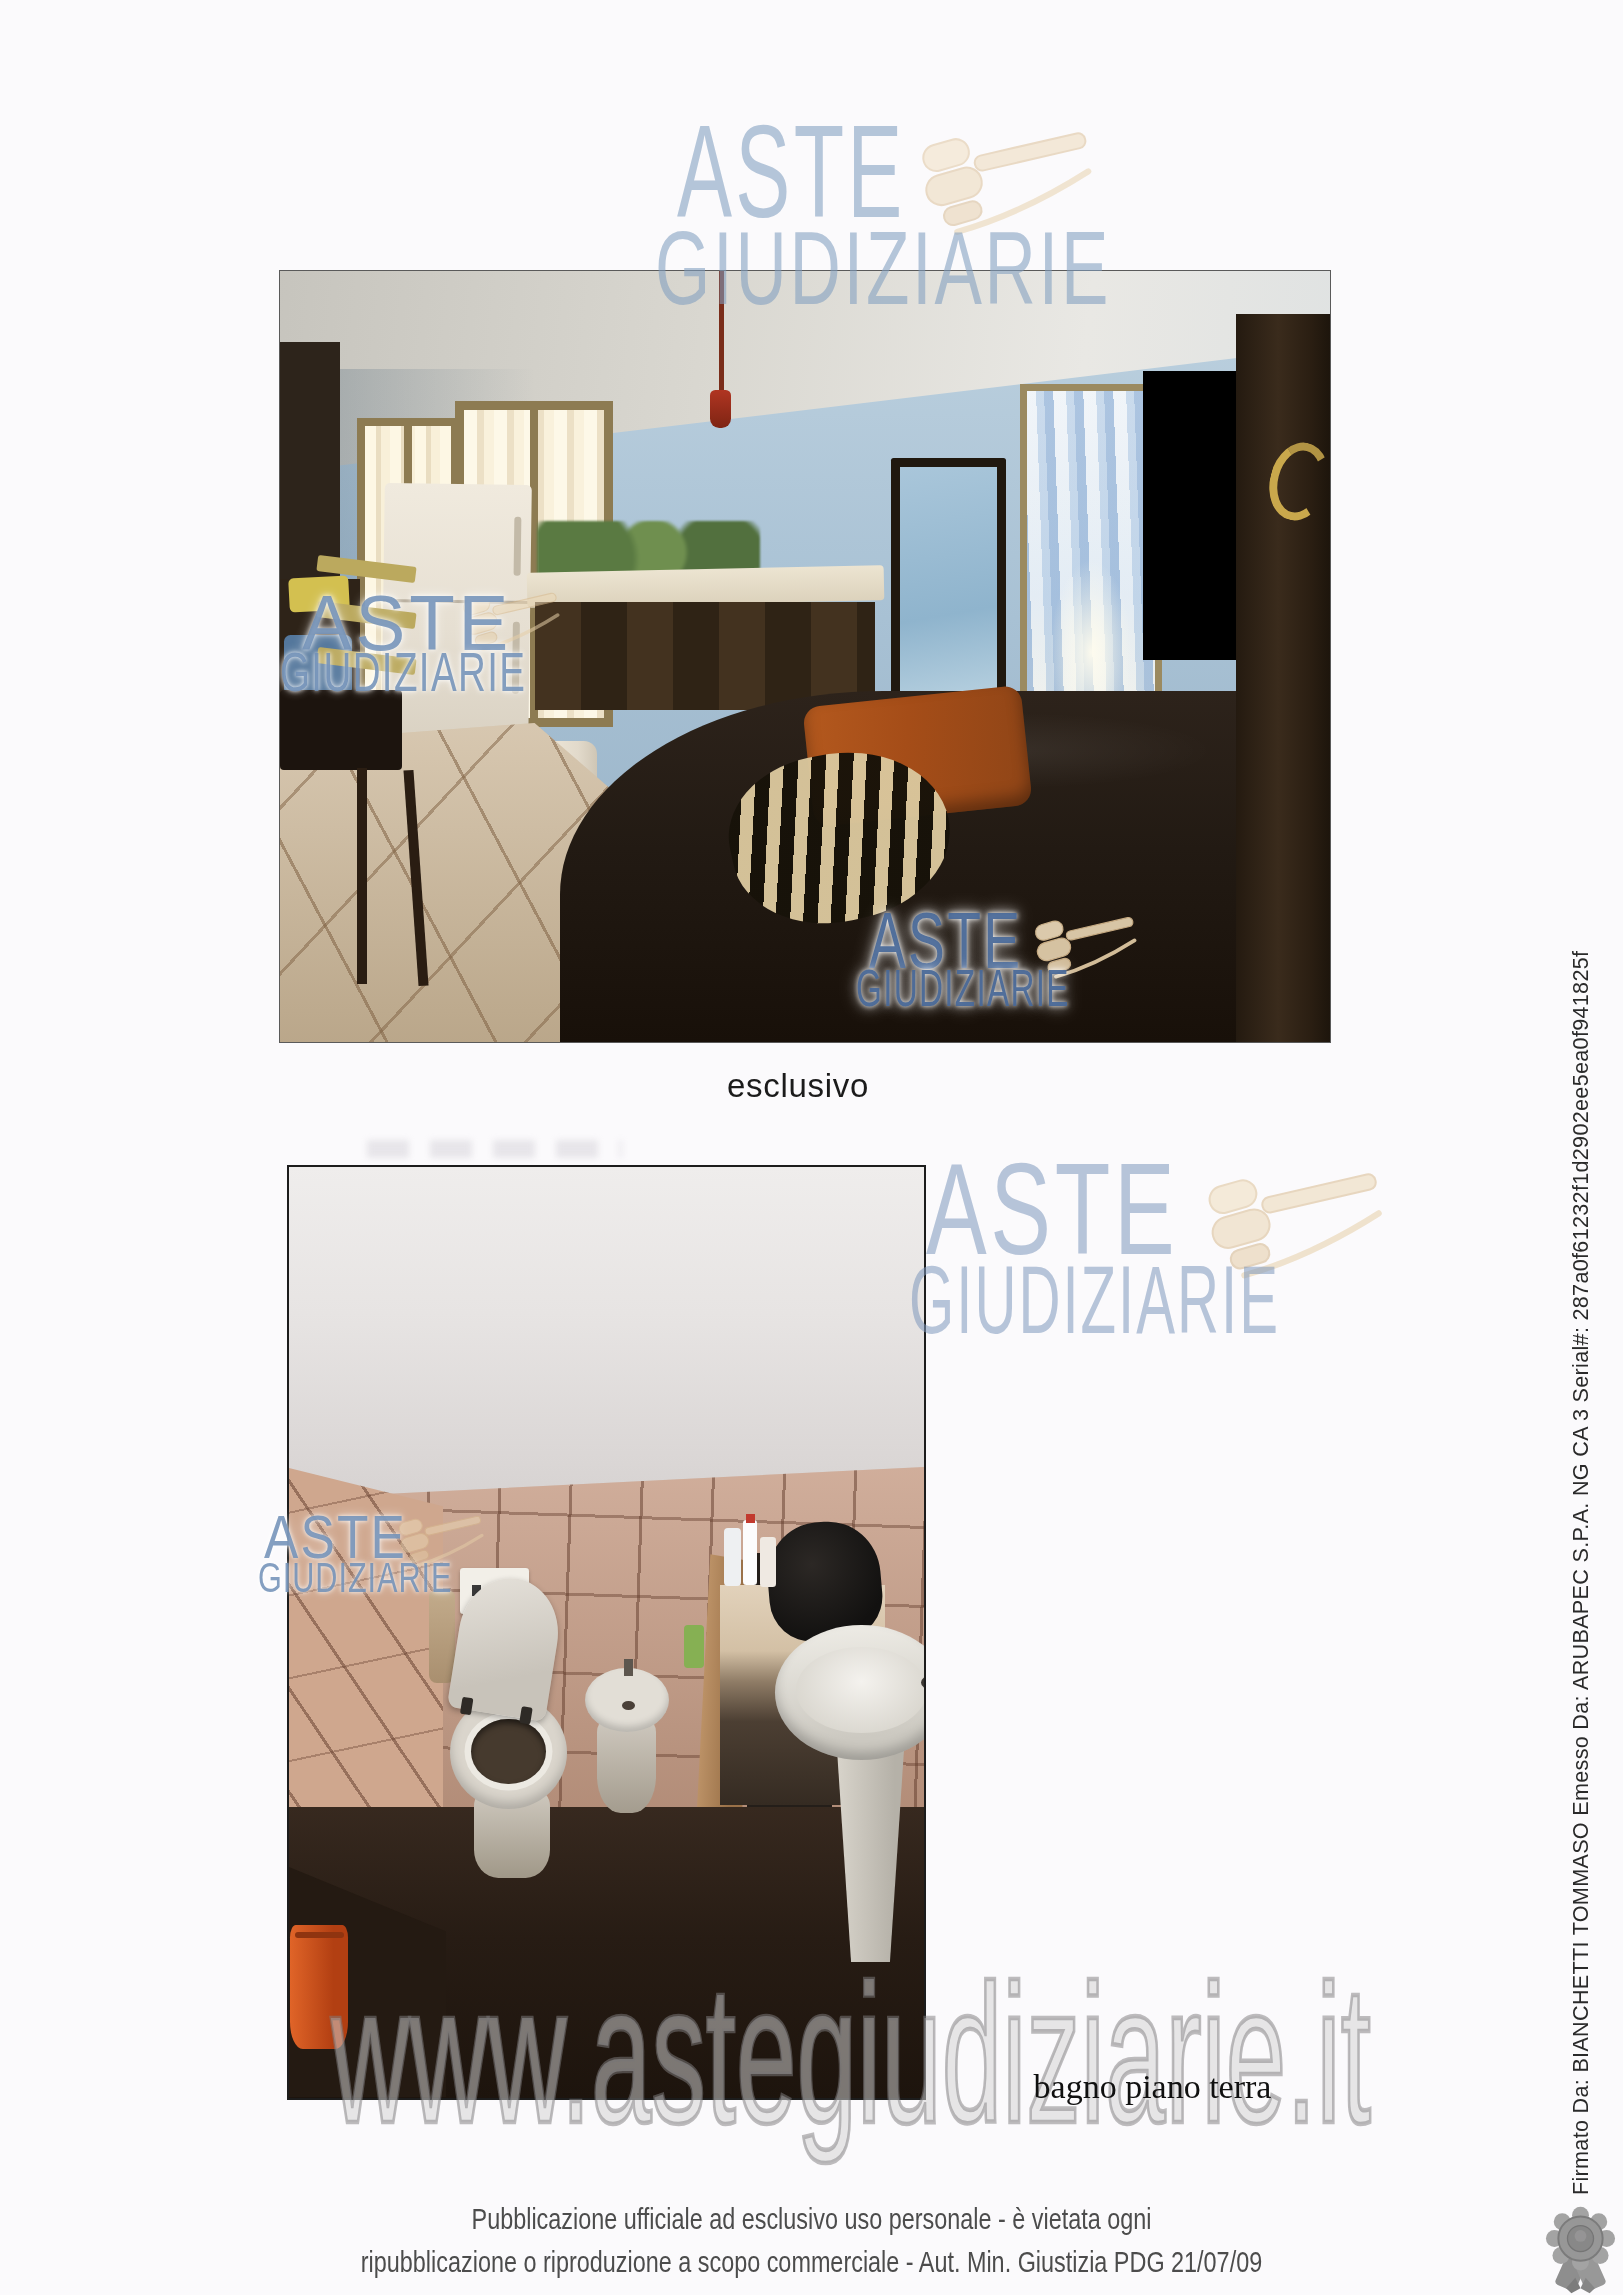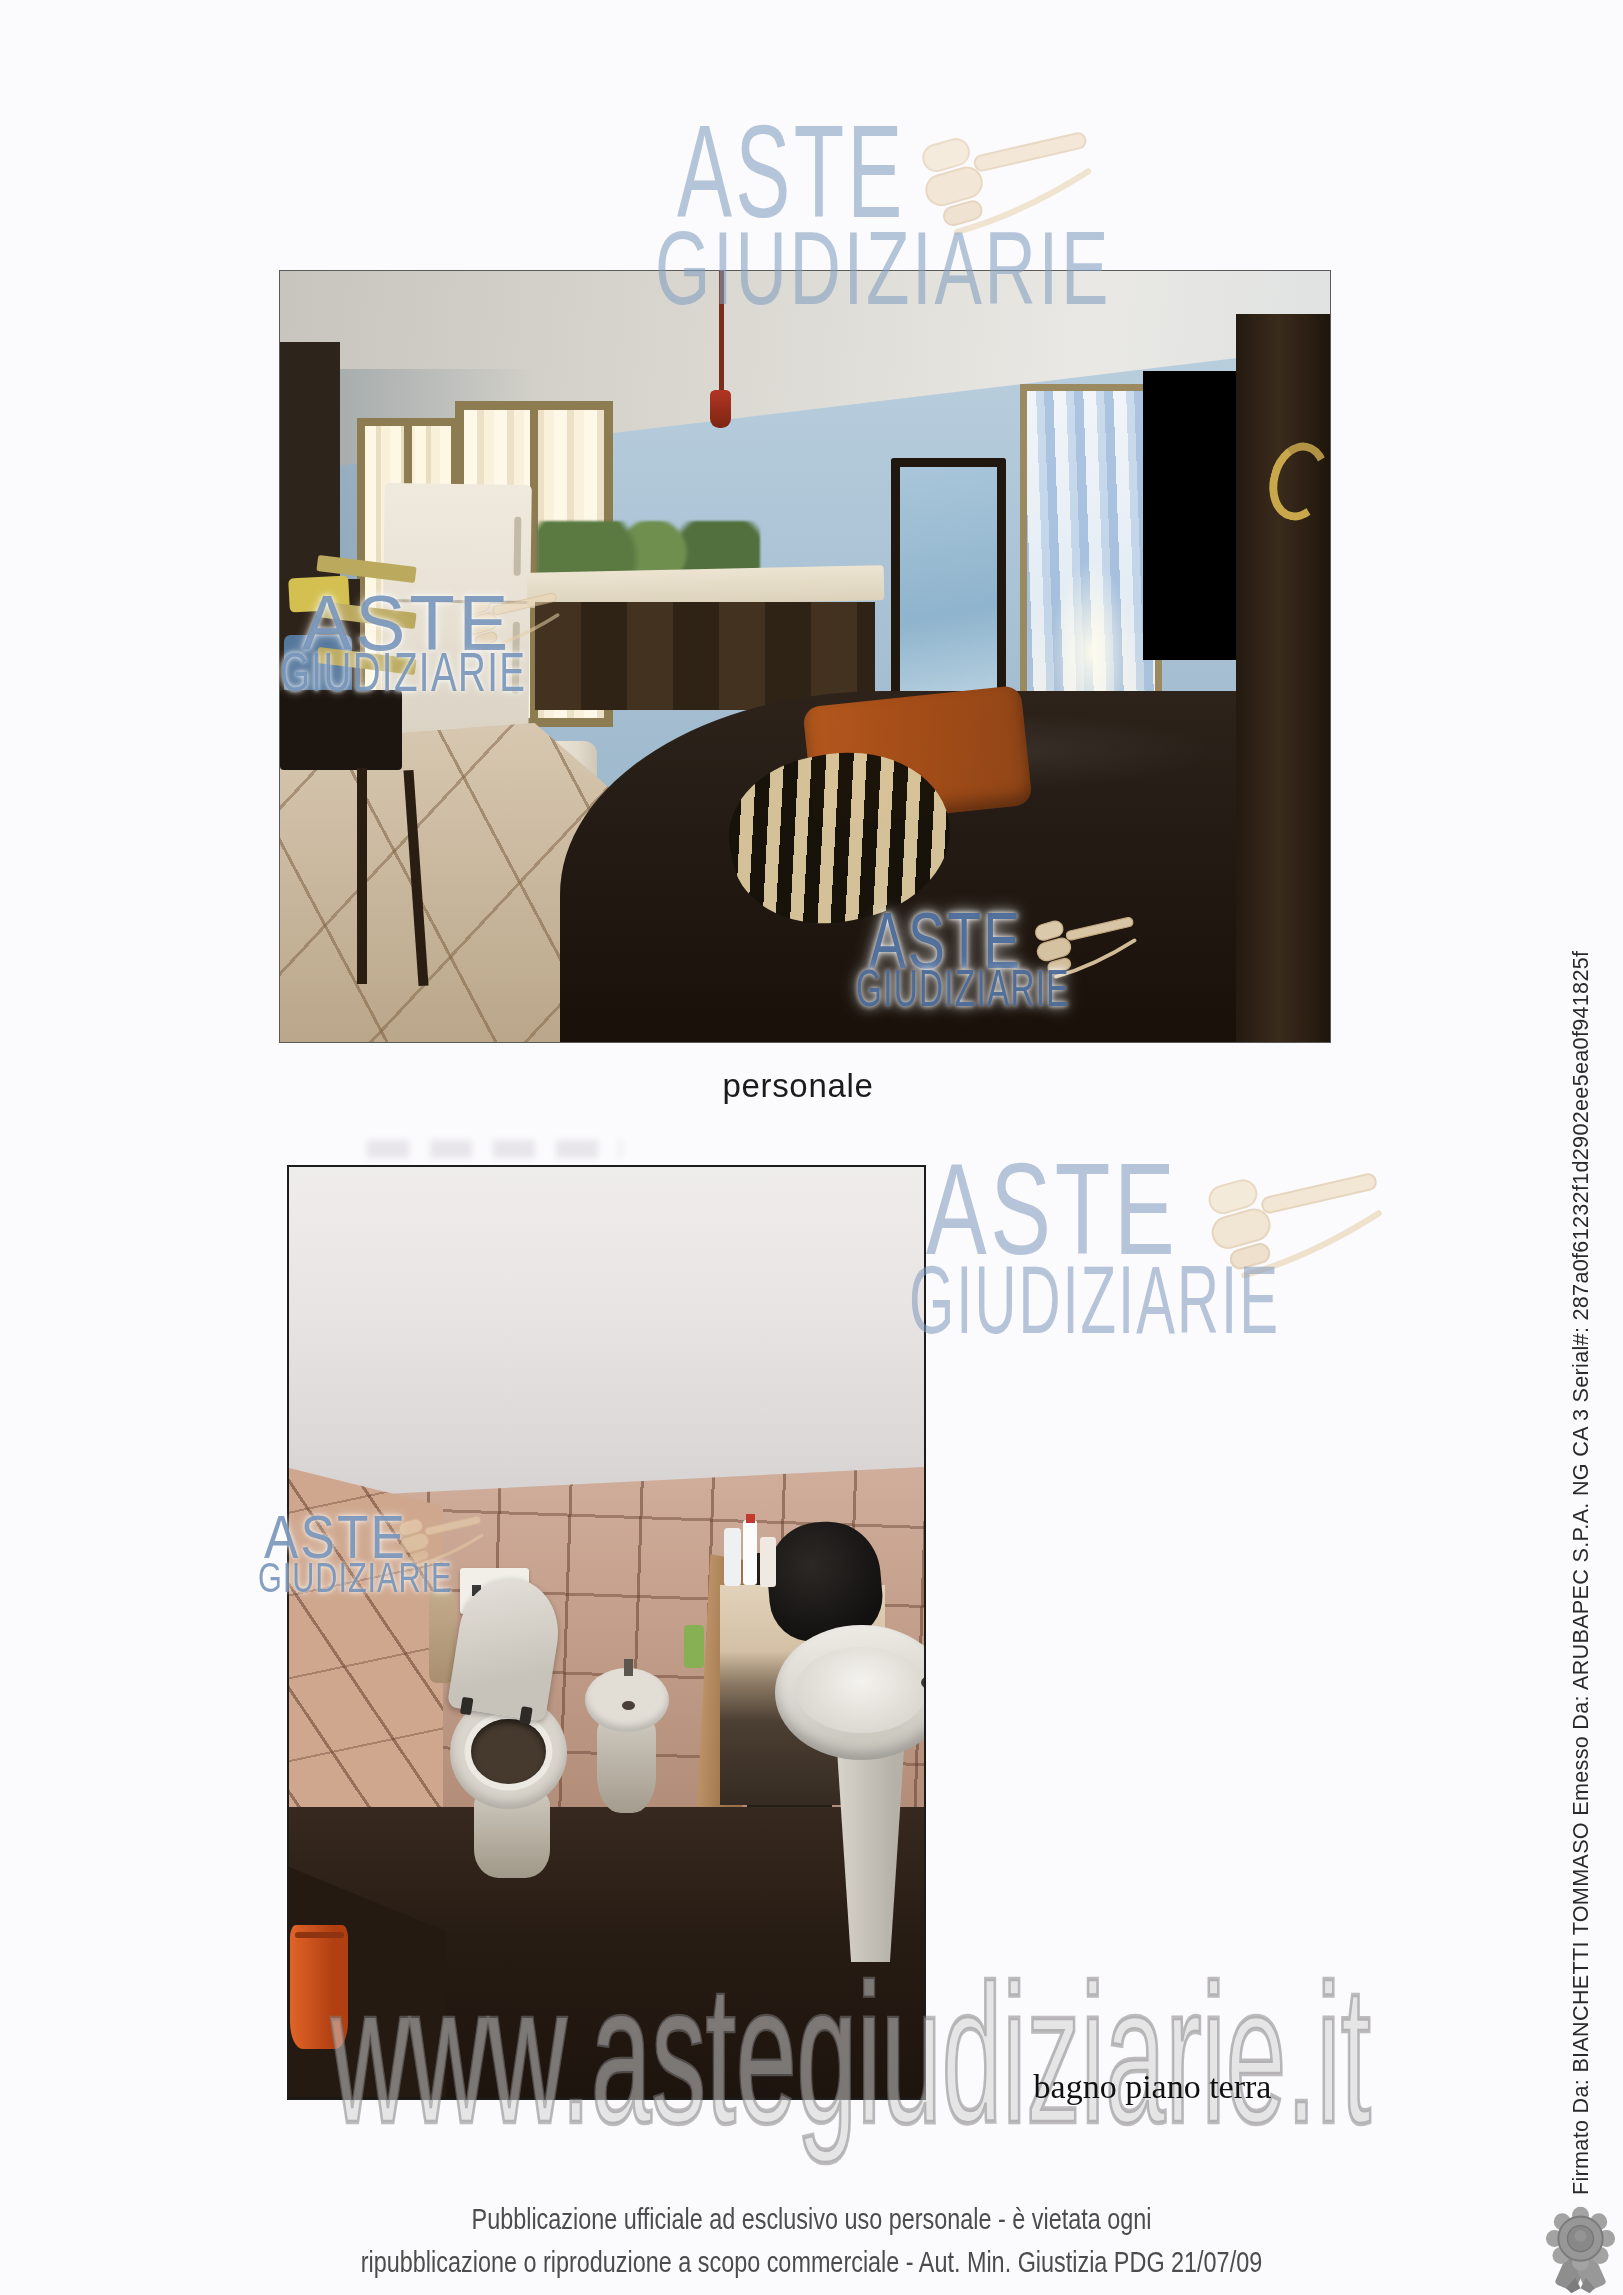--- a/index.html
+++ b/index.html
@@ -313,21 +313,21 @@
   <div class="wmtxt wm-blue-soft wmlayer" style="left:909px;top:1251px;font-size:97px;letter-spacing:3.3px;transform:scaleX(.60)">GIUDIZIARIE</div>
 
   <svg class="gavel" style="left:383px;top:1513px;opacity:.5" width="101" height="65" viewBox="0 0 200 120">
       <use href="#gavel-shape"></use>
     </svg>
   <div class="wmtxt wm-glow2 wmlayer" style="left:264px;top:1506px;font-size:62px;letter-spacing:2.6px;transform:scaleX(.83)">ASTE</div>
   <div class="wmtxt wm-glow2 wmlayer" style="left:258px;top:1557px;font-size:42px;letter-spacing:1.3px;transform:scaleX(.73)">GIUDIZIARIE</div>
 
   <div class="wmtxt wm-url" style="left:331px;top:1957px;font-size:196px;transform:scaleX(.555);z-index:35">www.astegiudiziarie.it</div>
 
-  <div class="caption1">personale</div>
+  <div class="caption1">esclusivo</div>
   <div class="caption2">bagno piano terra</div>
 
   <div class="ghost"></div>
 
   <div class="footer-line" style="top:2202px">Pubblicazione ufficiale ad esclusivo uso personale - è vietata ogni</div>
   <div class="footer-line" style="top:2245px">ripubblicazione o riproduzione a scopo commerciale - Aut. Min. Giustizia PDG 21/07/09</div>
   <div class="page-mark" style="top:2283px">-</div>
 
   <div class="signature">Firmato Da: BIANCHETTI TOMMASO Emesso Da: ARUBAPEC S.P.A. NG CA 3 Serial#: 287a0f61232f1d2902ee5ea0f941825f</div>
 

